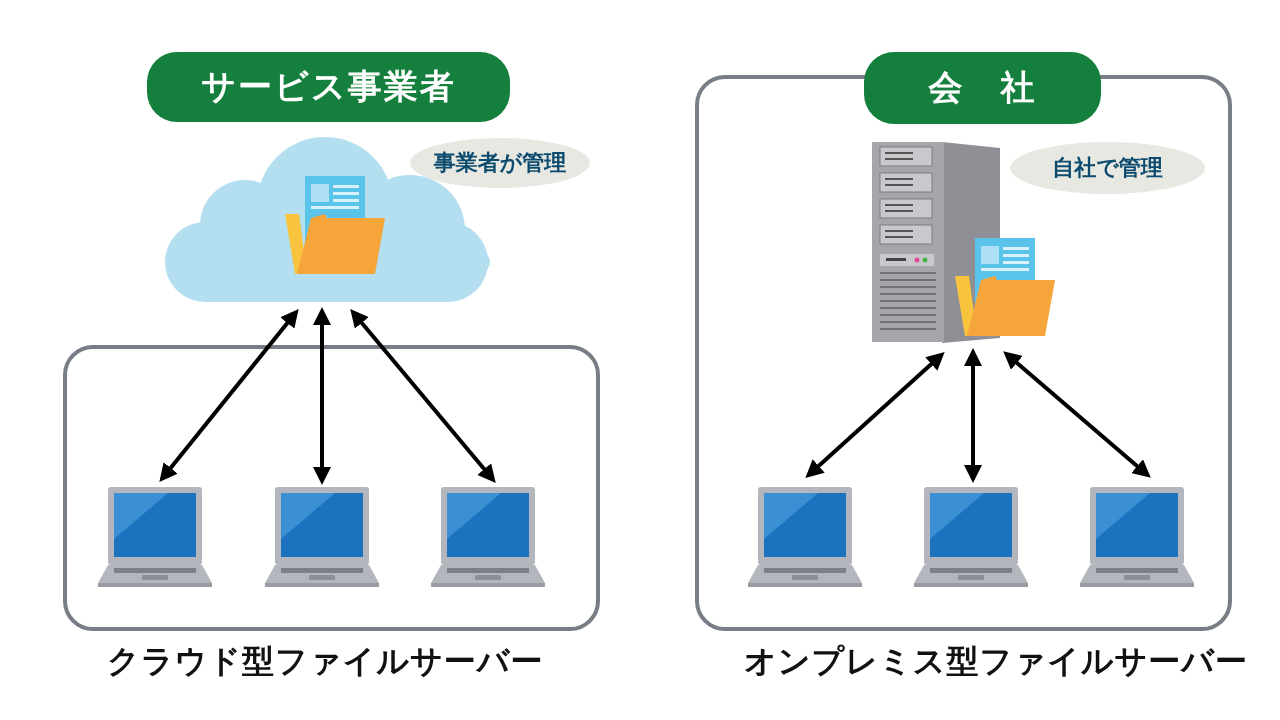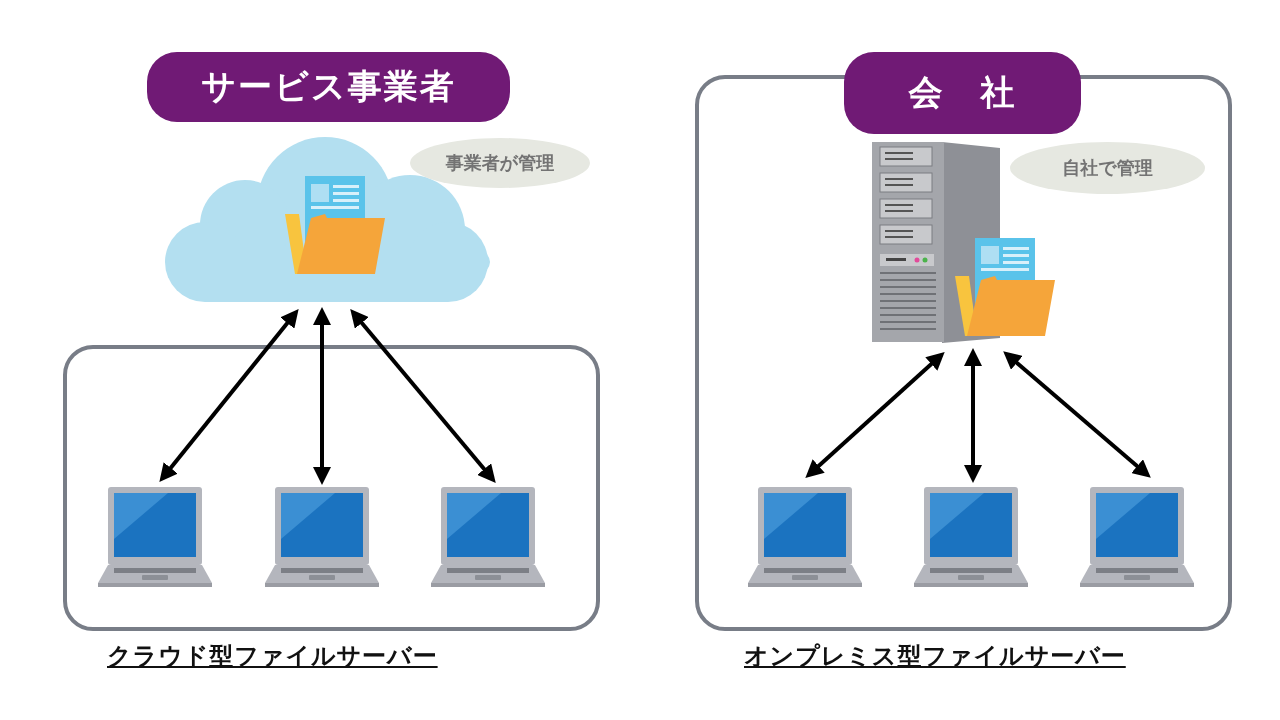--- a/index.html
+++ b/index.html
@@ -1,38 +1,38 @@
 <!DOCTYPE html>
 <html><head>
 <meta charset="utf-8">
 <style>
   html, body { margin:0; padding:0; background:#ffffff; }
   body { width:1280px; height:720px; position:relative; overflow:hidden;
          font-family:"DejaVu Sans", sans-serif; }
   .frame { position:absolute; border:4px solid #787d87; border-radius:30px; box-sizing:border-box; }
-  .pill { position:absolute; background:#701a75; color:#fff; border-radius:30px;
+  .pill { position:absolute; background:#15803d; color:#fff; border-radius:30px;
           display:flex; align-items:center; justify-content:center;
           font-weight:bold; font-size:34px; letter-spacing:2px; }
   .bubble { position:absolute; background:#e6e8e1; border-radius:50%;
             display:flex; align-items:center; justify-content:center;
-            font-weight:bold; font-size:18px; color:#737373; }
-  .caption { position:absolute; font-weight:bold; font-size:24px; color:#111;
-             white-space:nowrap; letter-spacing:1px;text-decoration:underline; }
+            font-weight:bold; font-size:22px; color:#0c4a6e; }
+  .caption { position:absolute; font-weight:bold; font-size:32px; color:#111;
+             white-space:nowrap; letter-spacing:1px; }
   svg { position:absolute; left:0; top:0; }
 </style>
 </head>
 <body>
 
 <div class="frame" style="left:63px; top:345px; width:537px; height:286px;"></div>
 <div class="frame" style="left:695px; top:75px; width:537px; height:556px;"></div>
 
 <div class="pill" style="left:147px; top:52px; width:363px; height:70px;">
   <span>サービス事業者</span>
 </div>
-<div class="pill" style="left:844px; top:52px; width:237px; height:82px;">
+<div class="pill" style="left:864px; top:52px; width:237px; height:72px;">
   <span>会　社</span>
 </div>
 
 <svg width="1280" height="720">
   <defs>
     <marker id="ah" viewBox="0 0 10 10" refX="5" refY="5" markerWidth="4.5" markerHeight="4.5" orient="auto-start-reverse">
       <path d="M0,0 L10,5 L0,10 z" fill="#000"></path>
     </marker>
     <g id="laptop">
       <rect x="10" y="0" width="94" height="78" rx="3" fill="#b4b6bd"></rect>

